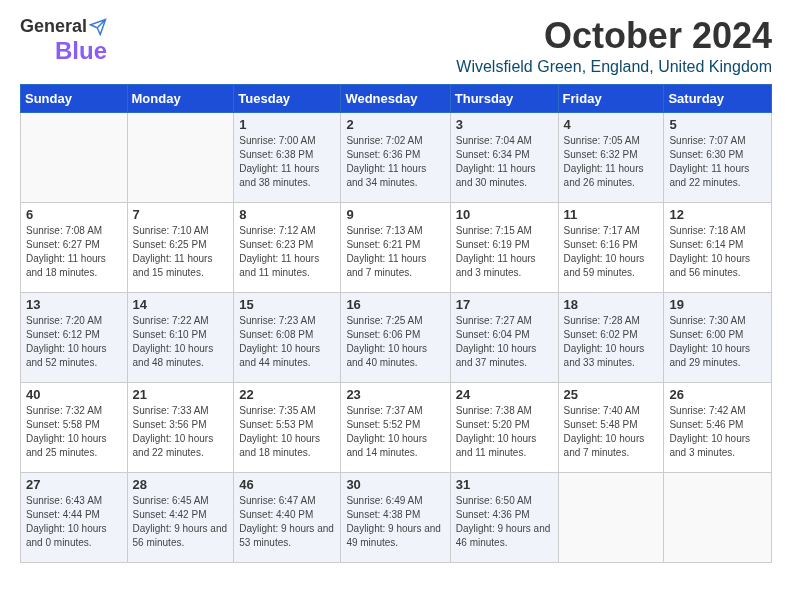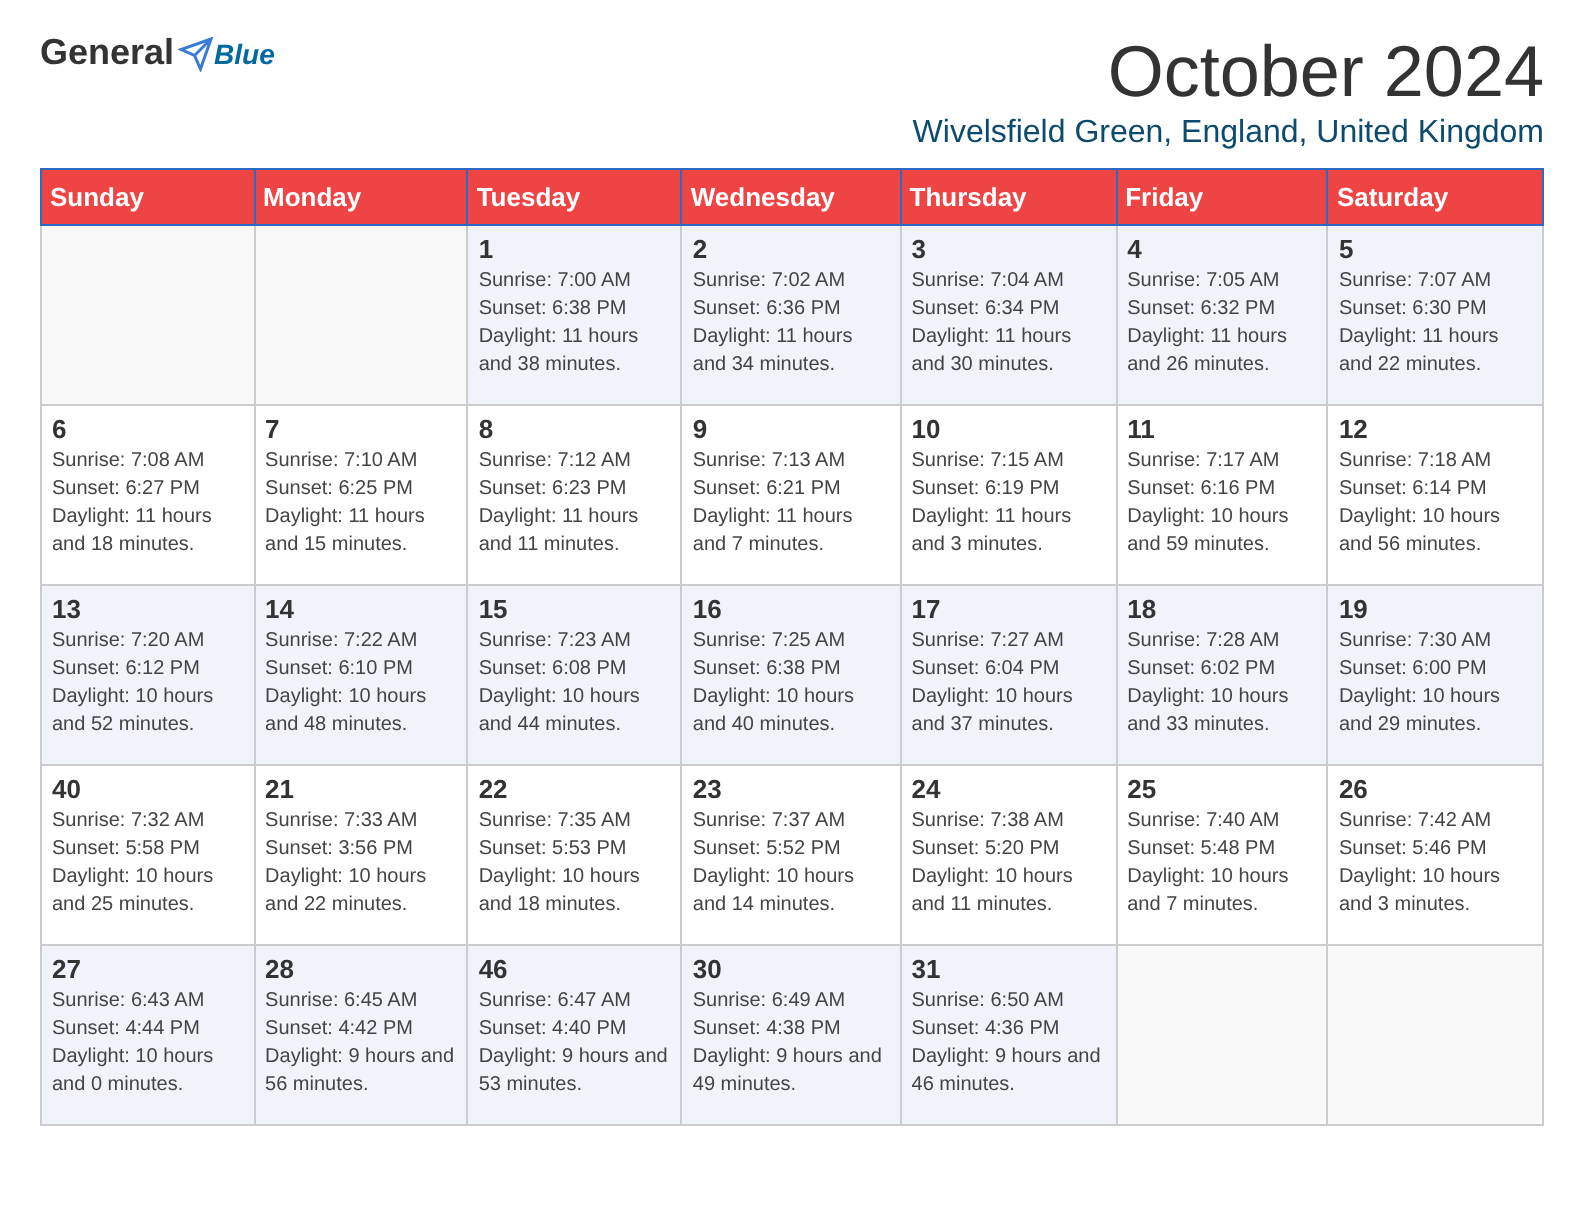--- a/index.html
+++ b/index.html
@@ -11,64 +11,63 @@
       padding: 16px 20px;
     }
     .header-row {
       display: flex;
       justify-content: space-between;
       align-items: flex-start;
       margin-bottom: 4px;
     }
     .logo {
       display: flex;
-      flex-direction: row;
-      align-items: center;
+      flex-direction: column;
+      align-items: flex-end;
     }
     .logo-text {
       display: flex;
       align-items: center;
     }
     .logo-general {
       font-size: 18px;
       font-weight: bold;
       color: #333;
     }
     .logo-blue {
-      font-size: 14px;
-      font-weight: bold;
-      color: #0369a1;
-      font-style: italic;
+      font-size: 24px;
+      font-weight: bold;
+      color: #8b5cf6;
     }
     .logo-icon {
       width: 18px;
       height: 18px;
       margin-left: 2px;
     }
     .title-area {
       text-align: right;
     }
     .month-title {
       font-size: 36px;
-      font-weight: normal;
+      font-weight: bold;
       color: #333;
       line-height: 1.1;
     }
     .location-title {
       font-size: 16px;
       color: #0c4a6e;
       margin-top: 2px;
     }
     table {
       width: 100%;
       border-collapse: collapse;
       margin-top: 8px;
     }
     thead th {
-      background-color: #ef4444;
+      background-color: #1d4ed8;
       color: #fff;
       font-size: 13px;
       font-weight: bold;
       padding: 6px 4px;
       text-align: left;
       border: 1px solid #2a6bc5;
     }
     tbody td {
       border: 1px solid #ccc;
       vertical-align: top;
@@ -225,21 +224,21 @@
         </td>
         <td>
           <span class="day-number">15</span>
           <div class="day-info">Sunrise: 7:23 AM
 Sunset: 6:08 PM
 Daylight: 10 hours and 44 minutes.</div>
         </td>
         <td>
           <span class="day-number">16</span>
           <div class="day-info">Sunrise: 7:25 AM
-Sunset: 6:38 PM
+Sunset: 6:06 PM
 Daylight: 10 hours and 40 minutes.</div>
         </td>
         <td>
           <span class="day-number">17</span>
           <div class="day-info">Sunrise: 7:27 AM
 Sunset: 6:04 PM
 Daylight: 10 hours and 37 minutes.</div>
         </td>
         <td>
           <span class="day-number">18</span>

